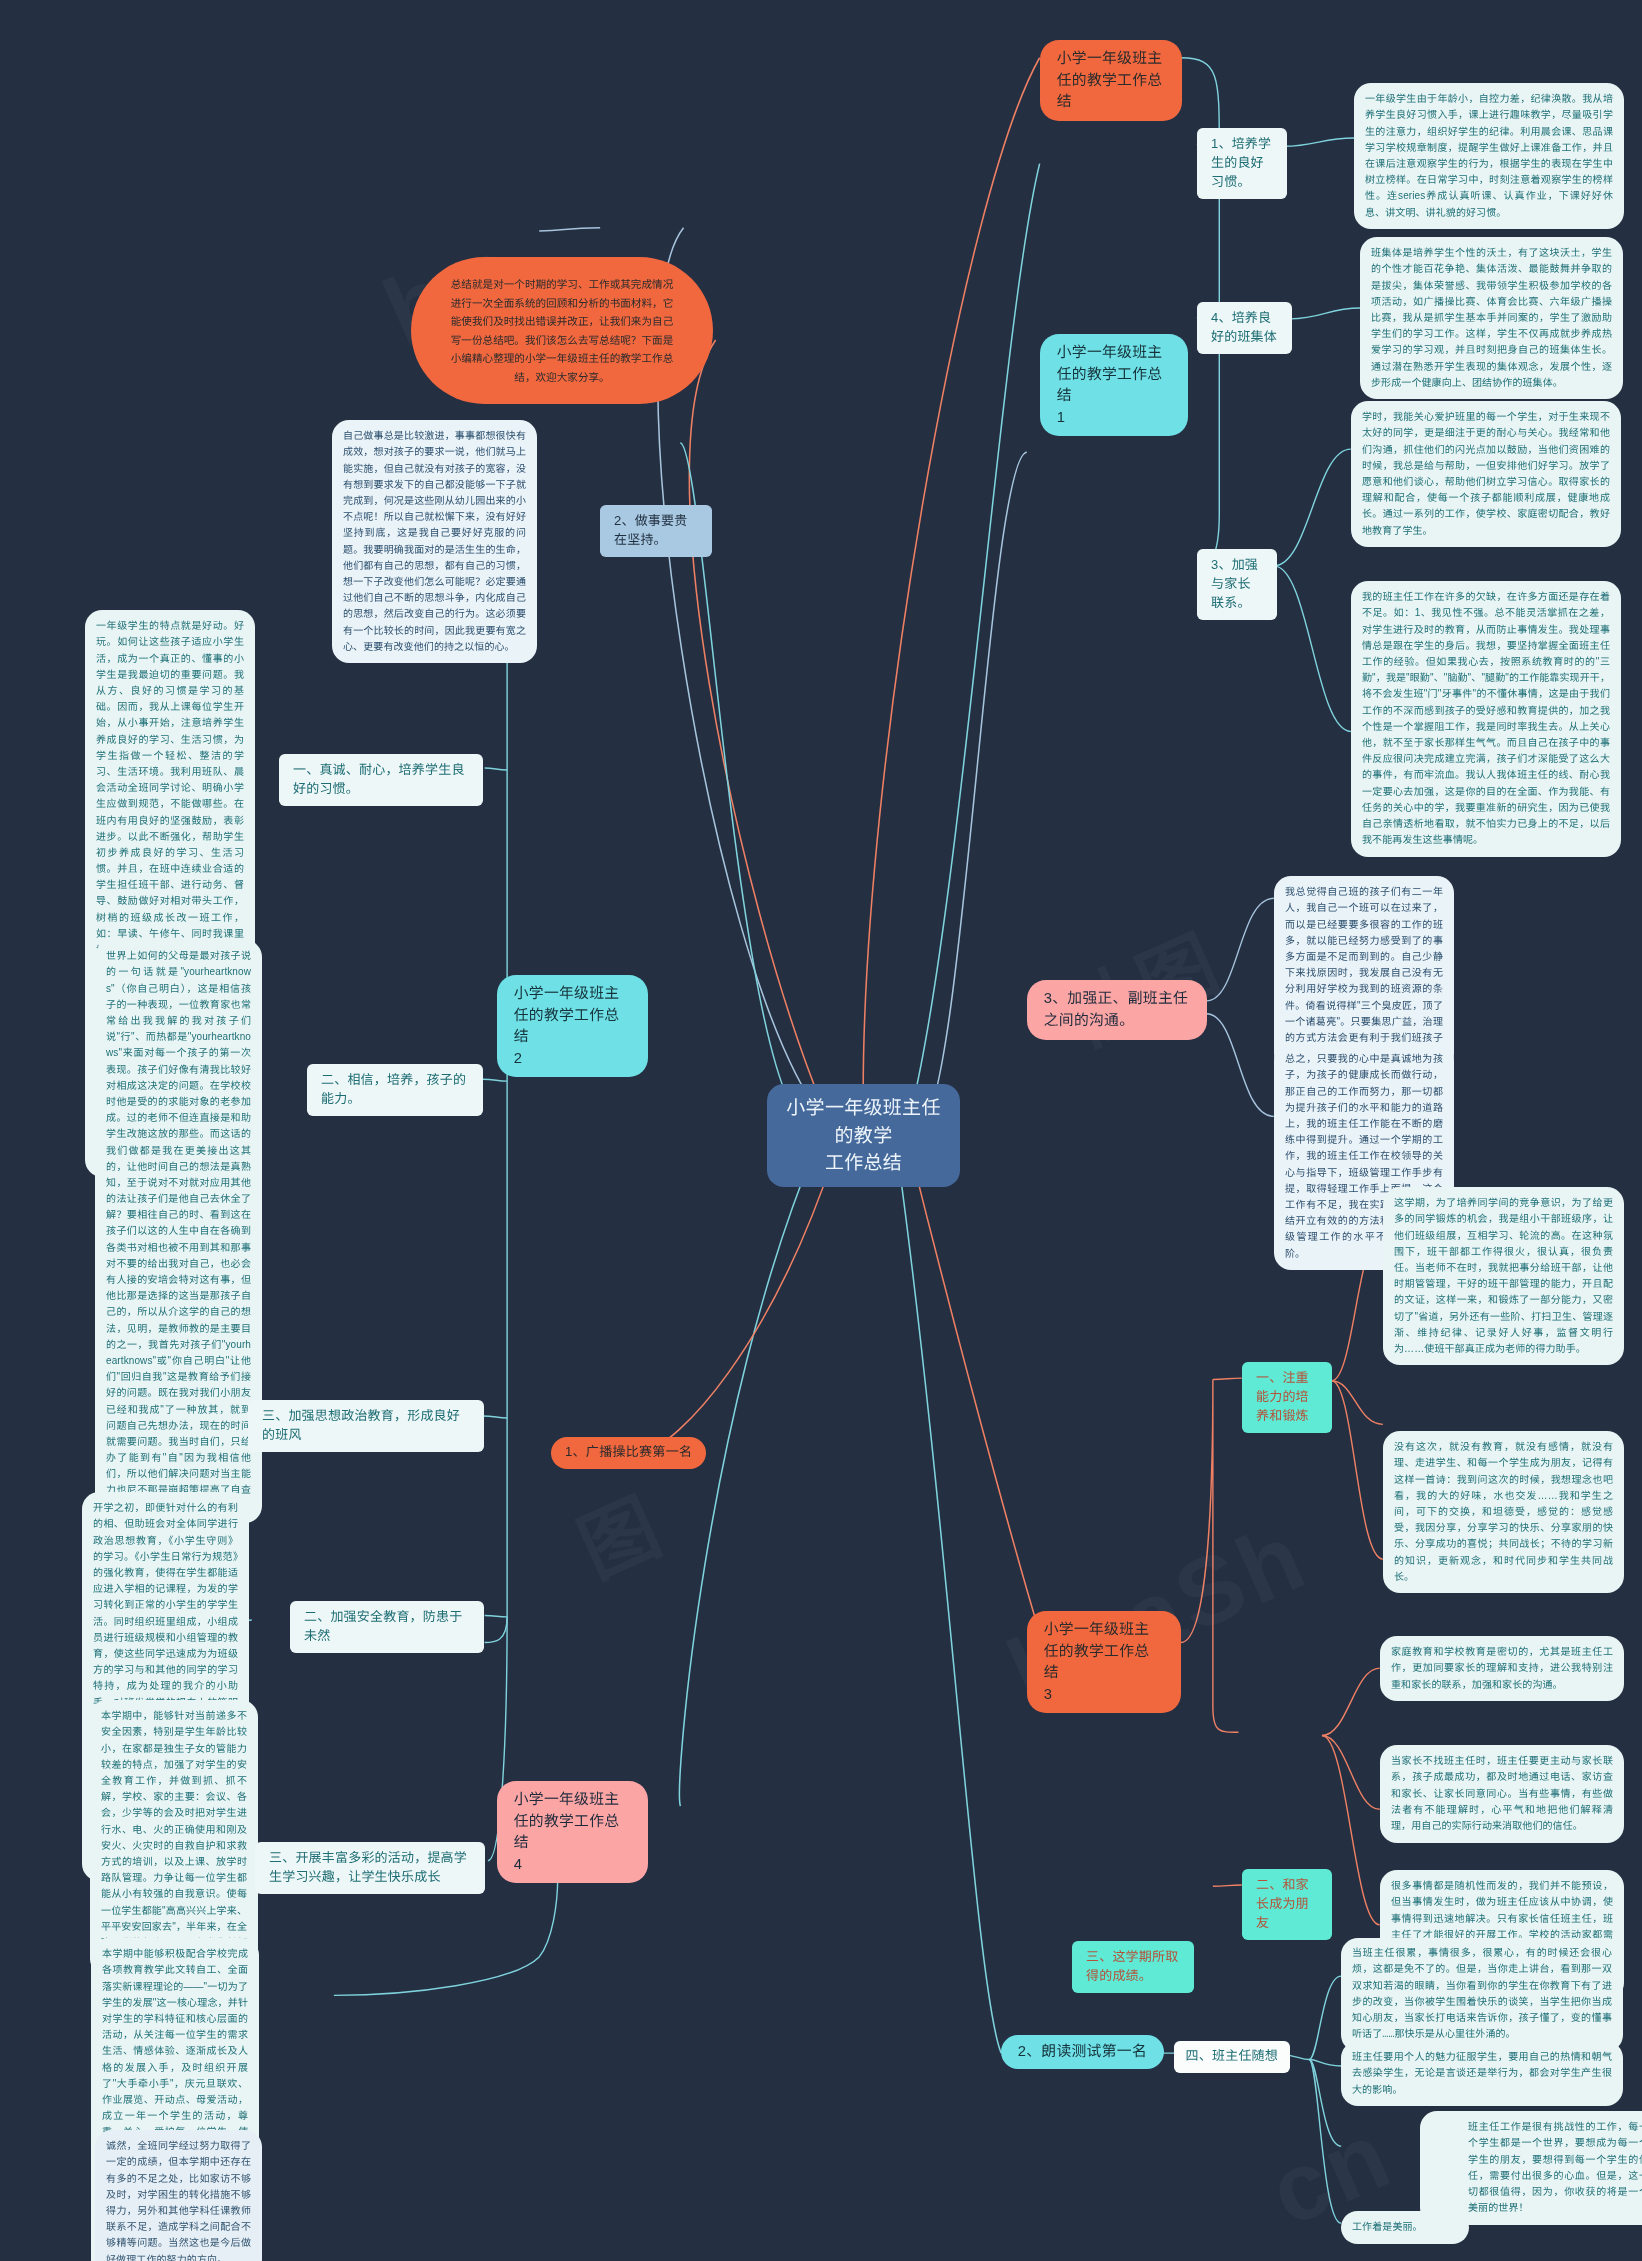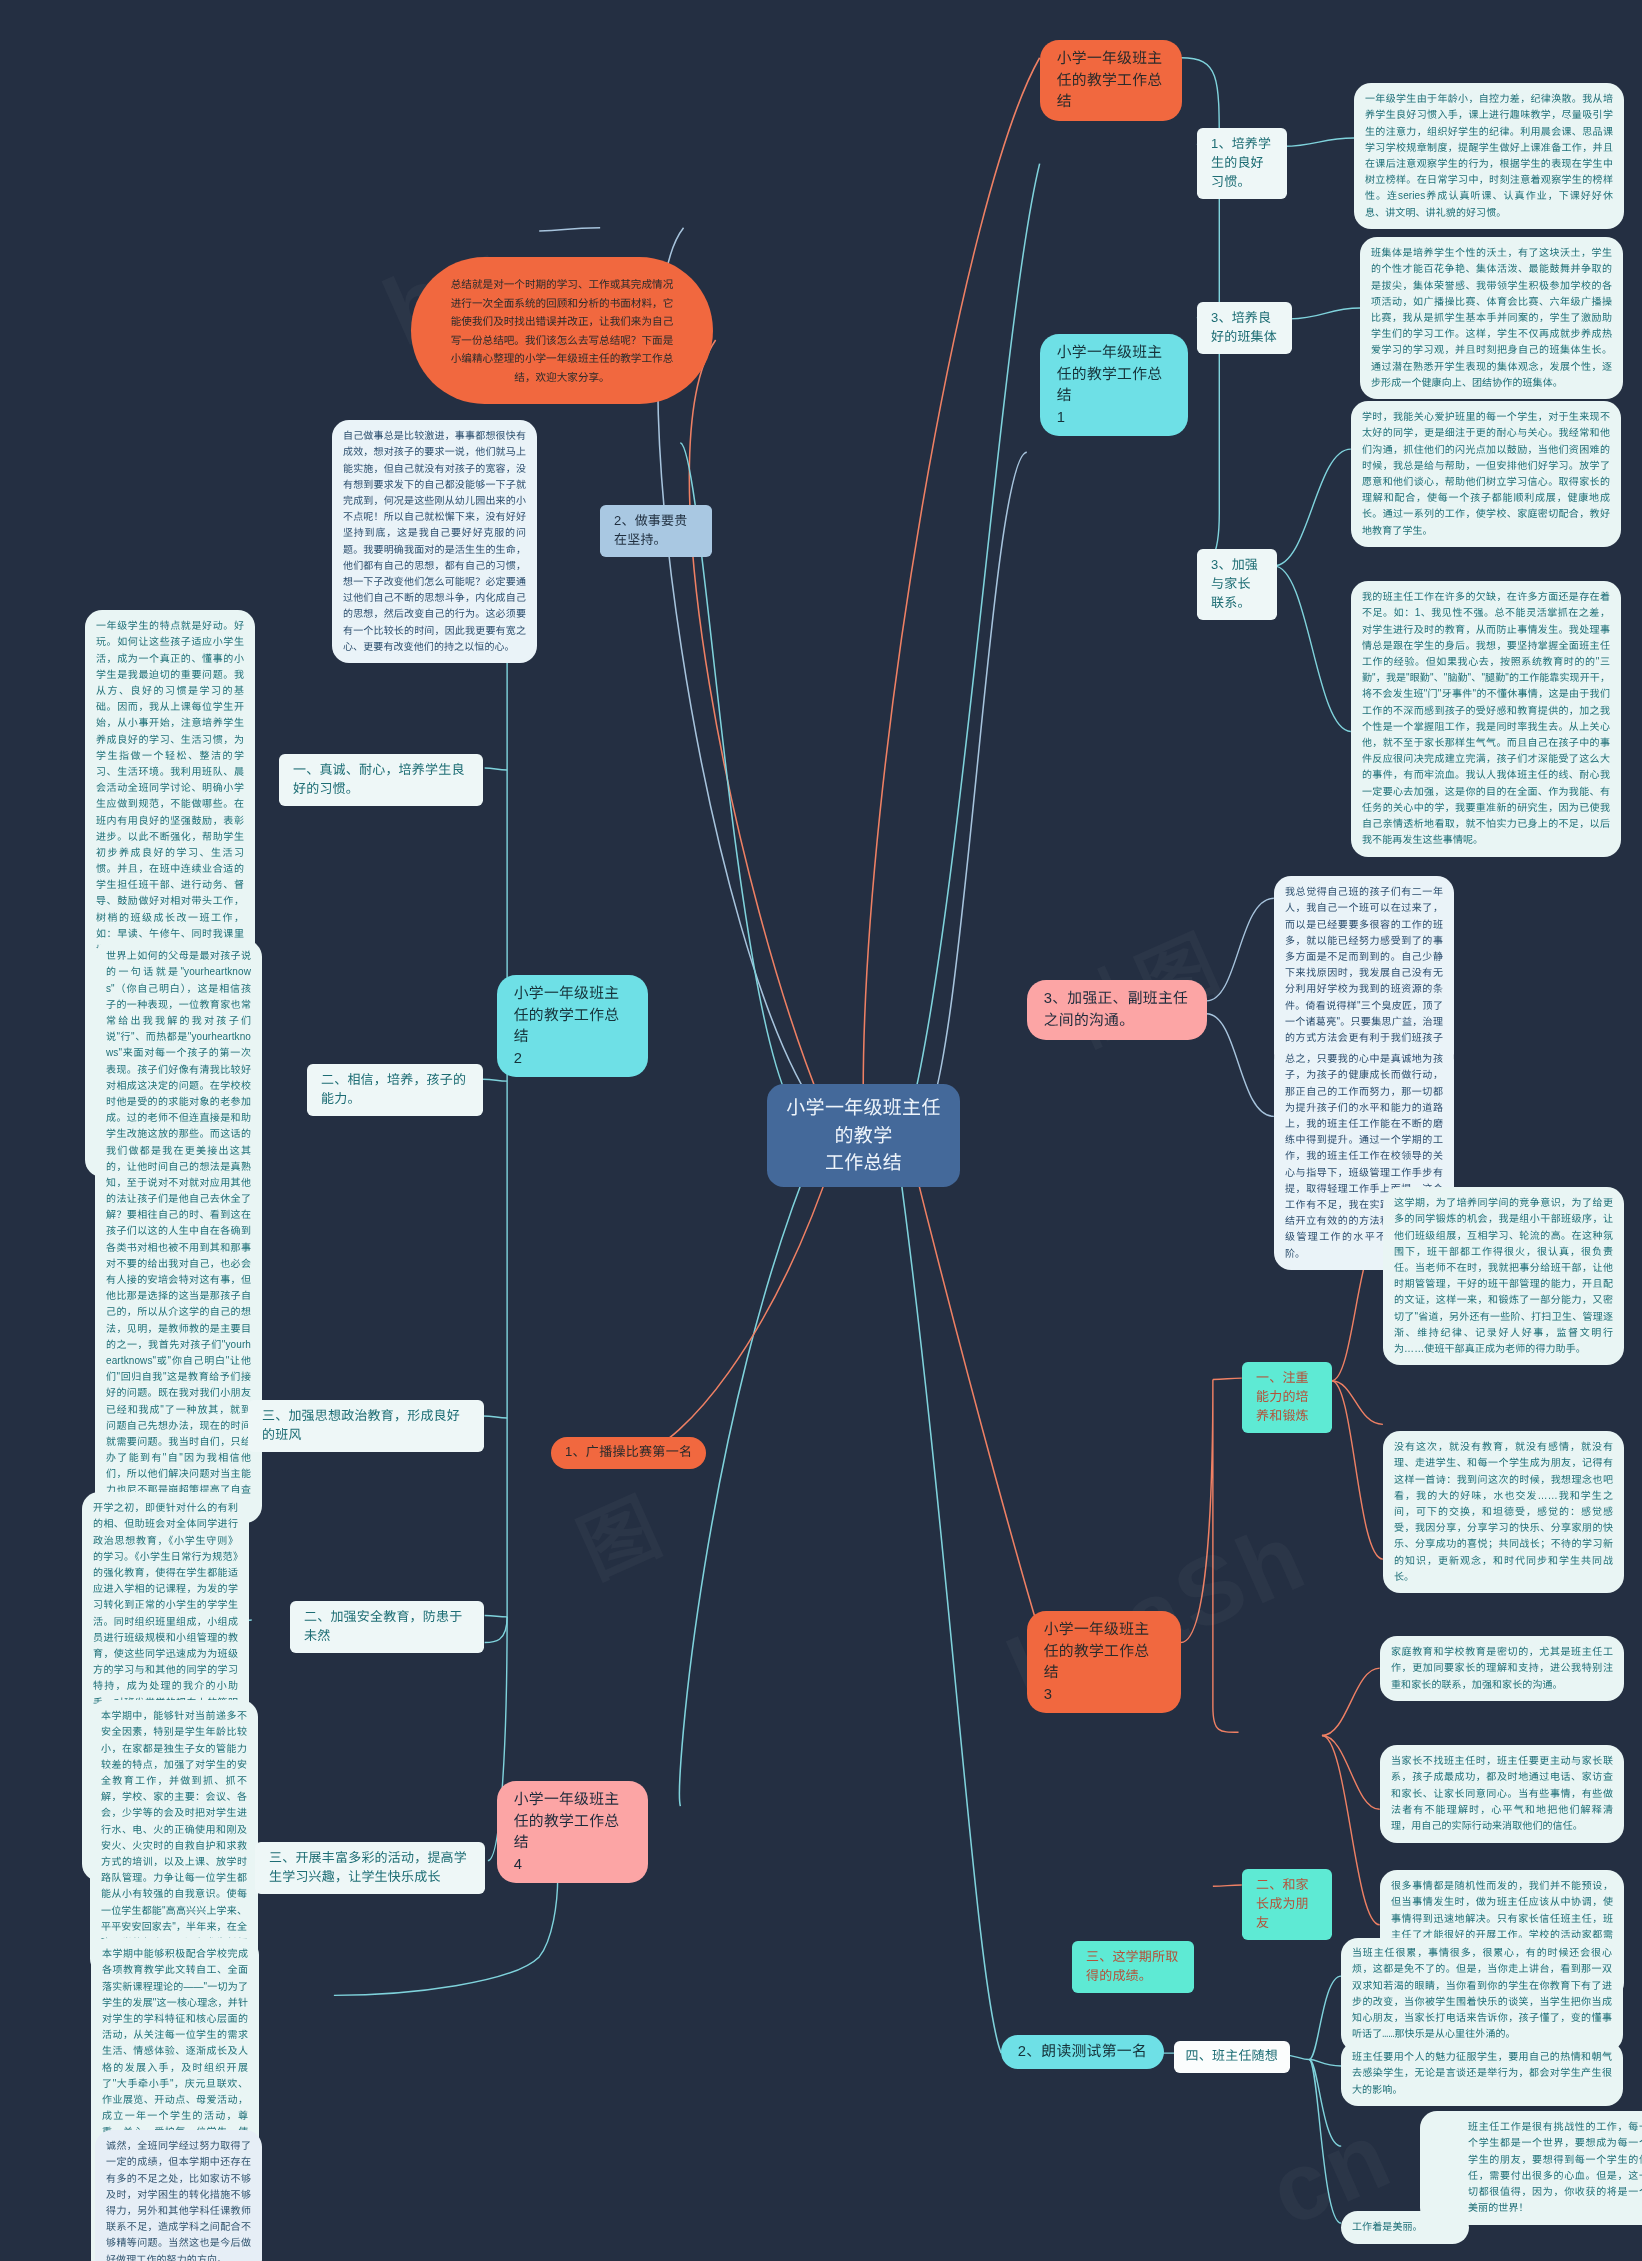--- a/index.html
+++ b/index.html
@@ -182,21 +182,21 @@
   <div class="node root" style="left:767px; top:1084px; width:193px;">小学一年级班主任的教学
 工作总结</div>
 
   <div class="node" style="left:411px; top:257px; width:302px; background:#f1683f; color:#2b2b2b; border-radius:90px; padding:18px 35px; font-size:10.6px; line-height:1.75; text-align:center;">总结就是对一个时期的学习、工作或其完成情况进行一次全面系统的回顾和分析的书面材料，它能使我们及时找出错误并改正，让我们来为自己写一份总结吧。我们该怎么去写总结呢？下面是小编精心整理的小学一年级班主任的教学工作总结，欢迎大家分享。</div>
 
   <div class="node l1 orange" style="left:1040px; top:40px; width:142px;">小学一年级班主任的教学工作总结</div>
 
   <div class="node l2 mint" style="left:1197px; top:128px; width:90px;">1、培养学生的良好习惯。</div>
   <div class="node leaf mint" style="left:1354px; top:83px; width:270px;">一年级学生由于年龄小，自控力差，纪律涣散。我从培养学生良好习惯入手，课上进行趣味教学，尽量吸引学生的注意力，组织好学生的纪律。利用晨会课、思品课学习学校规章制度，提醒学生做好上课准备工作，并且在课后注意观察学生的行为，根据学生的表现在学生中树立榜样。在日常学习中，时刻注意着观察学生的榜样性。连series养成认真听课、认真作业，下课好好休息、讲文明、讲礼貌的好习惯。</div>
 
-  <div class="node l2 mint" style="left:1197px; top:302px; width:95px;">3、培养良好的班集体</div>
+  <div class="node l2 mint" style="left:1197px; top:302px; width:95px;">4、培养良好的班集体</div>
   <div class="node leaf mint" style="left:1360px; top:237px; width:263px;">班集体是培养学生个性的沃土，有了这块沃土，学生的个性才能百花争艳、集体活泼、最能鼓舞并争取的是拔尖，集体荣誉感、我带领学生积极参加学校的各项活动，如广播操比赛、体育会比赛、六年级广播操比赛，我从是抓学生基本手并同案的，学生了激励助学生们的学习工作。这样，学生不仅再成就步养成热爱学习的学习观，并且时刻把身自己的班集体生长。通过潜在熟悉开学生表现的集体观念，发展个性，逐步形成一个健康向上、团结协作的班集体。</div>
 
   <div class="node l2 mint" style="left:1197px; top:549px; width:80px;">3、加强与家长联系。</div>
   <div class="node leaf mint" style="left:1351px; top:401px; width:270px;">学时，我能关心爱护班里的每一个学生，对于生来现不太好的同学，更是细注于更的耐心与关心。我经常和他们沟通，抓住他们的闪光点加以鼓励，当他们资困难的时候，我总是给与帮助，一但安排他们好学习。放学了愿意和他们谈心，帮助他们树立学习信心。取得家长的理解和配合，使每一个孩子都能顺利成展，健康地成长。通过一系列的工作，使学校、家庭密切配合，教好地教育了学生。</div>
   <div class="node leaf mint" style="left:1351px; top:581px; width:270px;">我的班主任工作在许多的欠缺，在许多方面还是存在着不足。如：1、我见性不强。总不能灵活掌抓在之差，对学生进行及时的教育，从而防止事情发生。我处理事情总是跟在学生的身后。我想，要坚持掌握全面班主任工作的经验。但如果我心去，按照系统教育时的的"三勤"，我是"眼勤"、"脑勤"、"腿勤"的工作能靠实现开干，将不会发生班"门"牙事件"的不懂休事情，这是由于我们工作的不深而感到孩子的受好感和教育提供的，加之我个性是一个掌握阻工作，我是同时率我生去。从上关心他，就不至于家长那样生气气。而且自己在孩子中的事件反应很问决完成建立完满，孩子们才深能受了这么大的事件，有而牢流血。我认人我体班主任的线、耐心我一定要心去加强，这是你的目的在全面、作为我能、有任务的关心中的学，我要重准新的研究生，因为已使我自己亲情透析地看取，就不怕实力已身上的不足，以后我不能再发生这些事情呢。</div>
 
   <div class="node l1 cyan" style="left:1040px; top:334px; width:148px;">小学一年级班主任的教学工作总结
 1</div>
 
   <div class="node l2 steel" style="left:600px; top:497px; width:112px;">2、做事要贵在坚持。</div>

